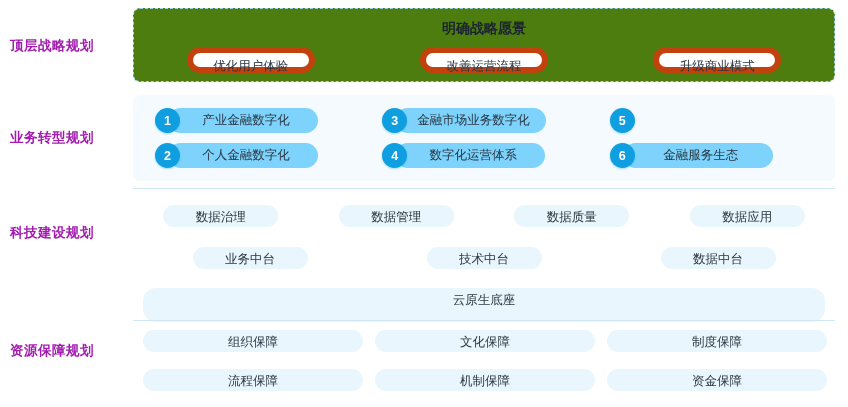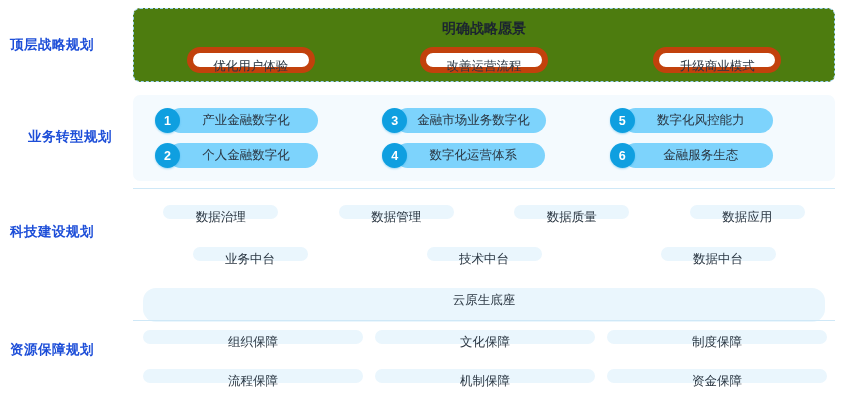--- a/index.html
+++ b/index.html
@@ -20,25 +20,24 @@
     height: 407px;
   }
 
   
   .row-label {
     position: absolute;
     left: 10px;
     width: 118px;
     font-size: 13.5px;
     font-weight: bold;
-    color: #1d4ed8;
+    color: #a21caf;
     letter-spacing: 0.5px;
     line-height: 1.2;
     text-align: left;
-    font-family: Liberation Mono, monospace;
   }
 
   
   .strategy-box {
     position: absolute;
     left: 133px;
     top: 8px;
     width: 702px;
     height: 74px;
     border: 1px dashed #9fd4f3;
@@ -150,21 +149,21 @@
 
   
   .lite-row {
     position: absolute;
     left: 133px;
     width: 702px;
     display: flex;
     align-items: center;
   }
   .lite-pill {
-    height: 14px;
+    height: 22px;
     line-height: 25px;
     border-radius: 13px;
     background: #eaf6fd;
     text-align: center;
     font-size: 12.5px;
     color: #2a3642;
     box-sizing: border-box;
   }
   .wide-pill {
     position: absolute;
@@ -178,21 +177,21 @@
     font-size: 12.5px;
     color: #2a3642;
   }
 </style>
 </head>
 <body>
 
 <div class="board">
 
   <div class="row-label" style="top:38px;">顶层战略规划</div>
-  <div class="row-label" style="top:130px;margin-left:18px;">业务转型规划</div>
+  <div class="row-label" style="top:130px;">业务转型规划</div>
   <div class="row-label" style="top:225px;">科技建设规划</div>
   <div class="row-label" style="top:343px;">资源保障规划</div>
 
   <div class="strategy-box">
     <div class="strategy-title">明确战略愿景</div>
     <div class="pill-row">
       <div class="pill-outline">优化用户体验</div>
       <div class="pill-outline">改善运营流程</div>
       <div class="pill-outline">升级商业模式</div>
     </div>
@@ -203,21 +202,20 @@
       <div class="biz-item">
         <div class="biz-num">1</div>
         <div class="biz-pill">产业金融数字化</div>
       </div>
       <div class="biz-item">
         <div class="biz-num">3</div>
         <div class="biz-pill">金融市场业务数字化</div>
       </div>
       <div class="biz-item">
         <div class="biz-num">5</div>
-        <div class="biz-pill">数字化风控能力</div>
       </div>
       <div class="biz-item">
         <div class="biz-num">2</div>
         <div class="biz-pill">个人金融数字化</div>
       </div>
       <div class="biz-item">
         <div class="biz-num">4</div>
         <div class="biz-pill">数字化运营体系</div>
       </div>
       <div class="biz-item">

